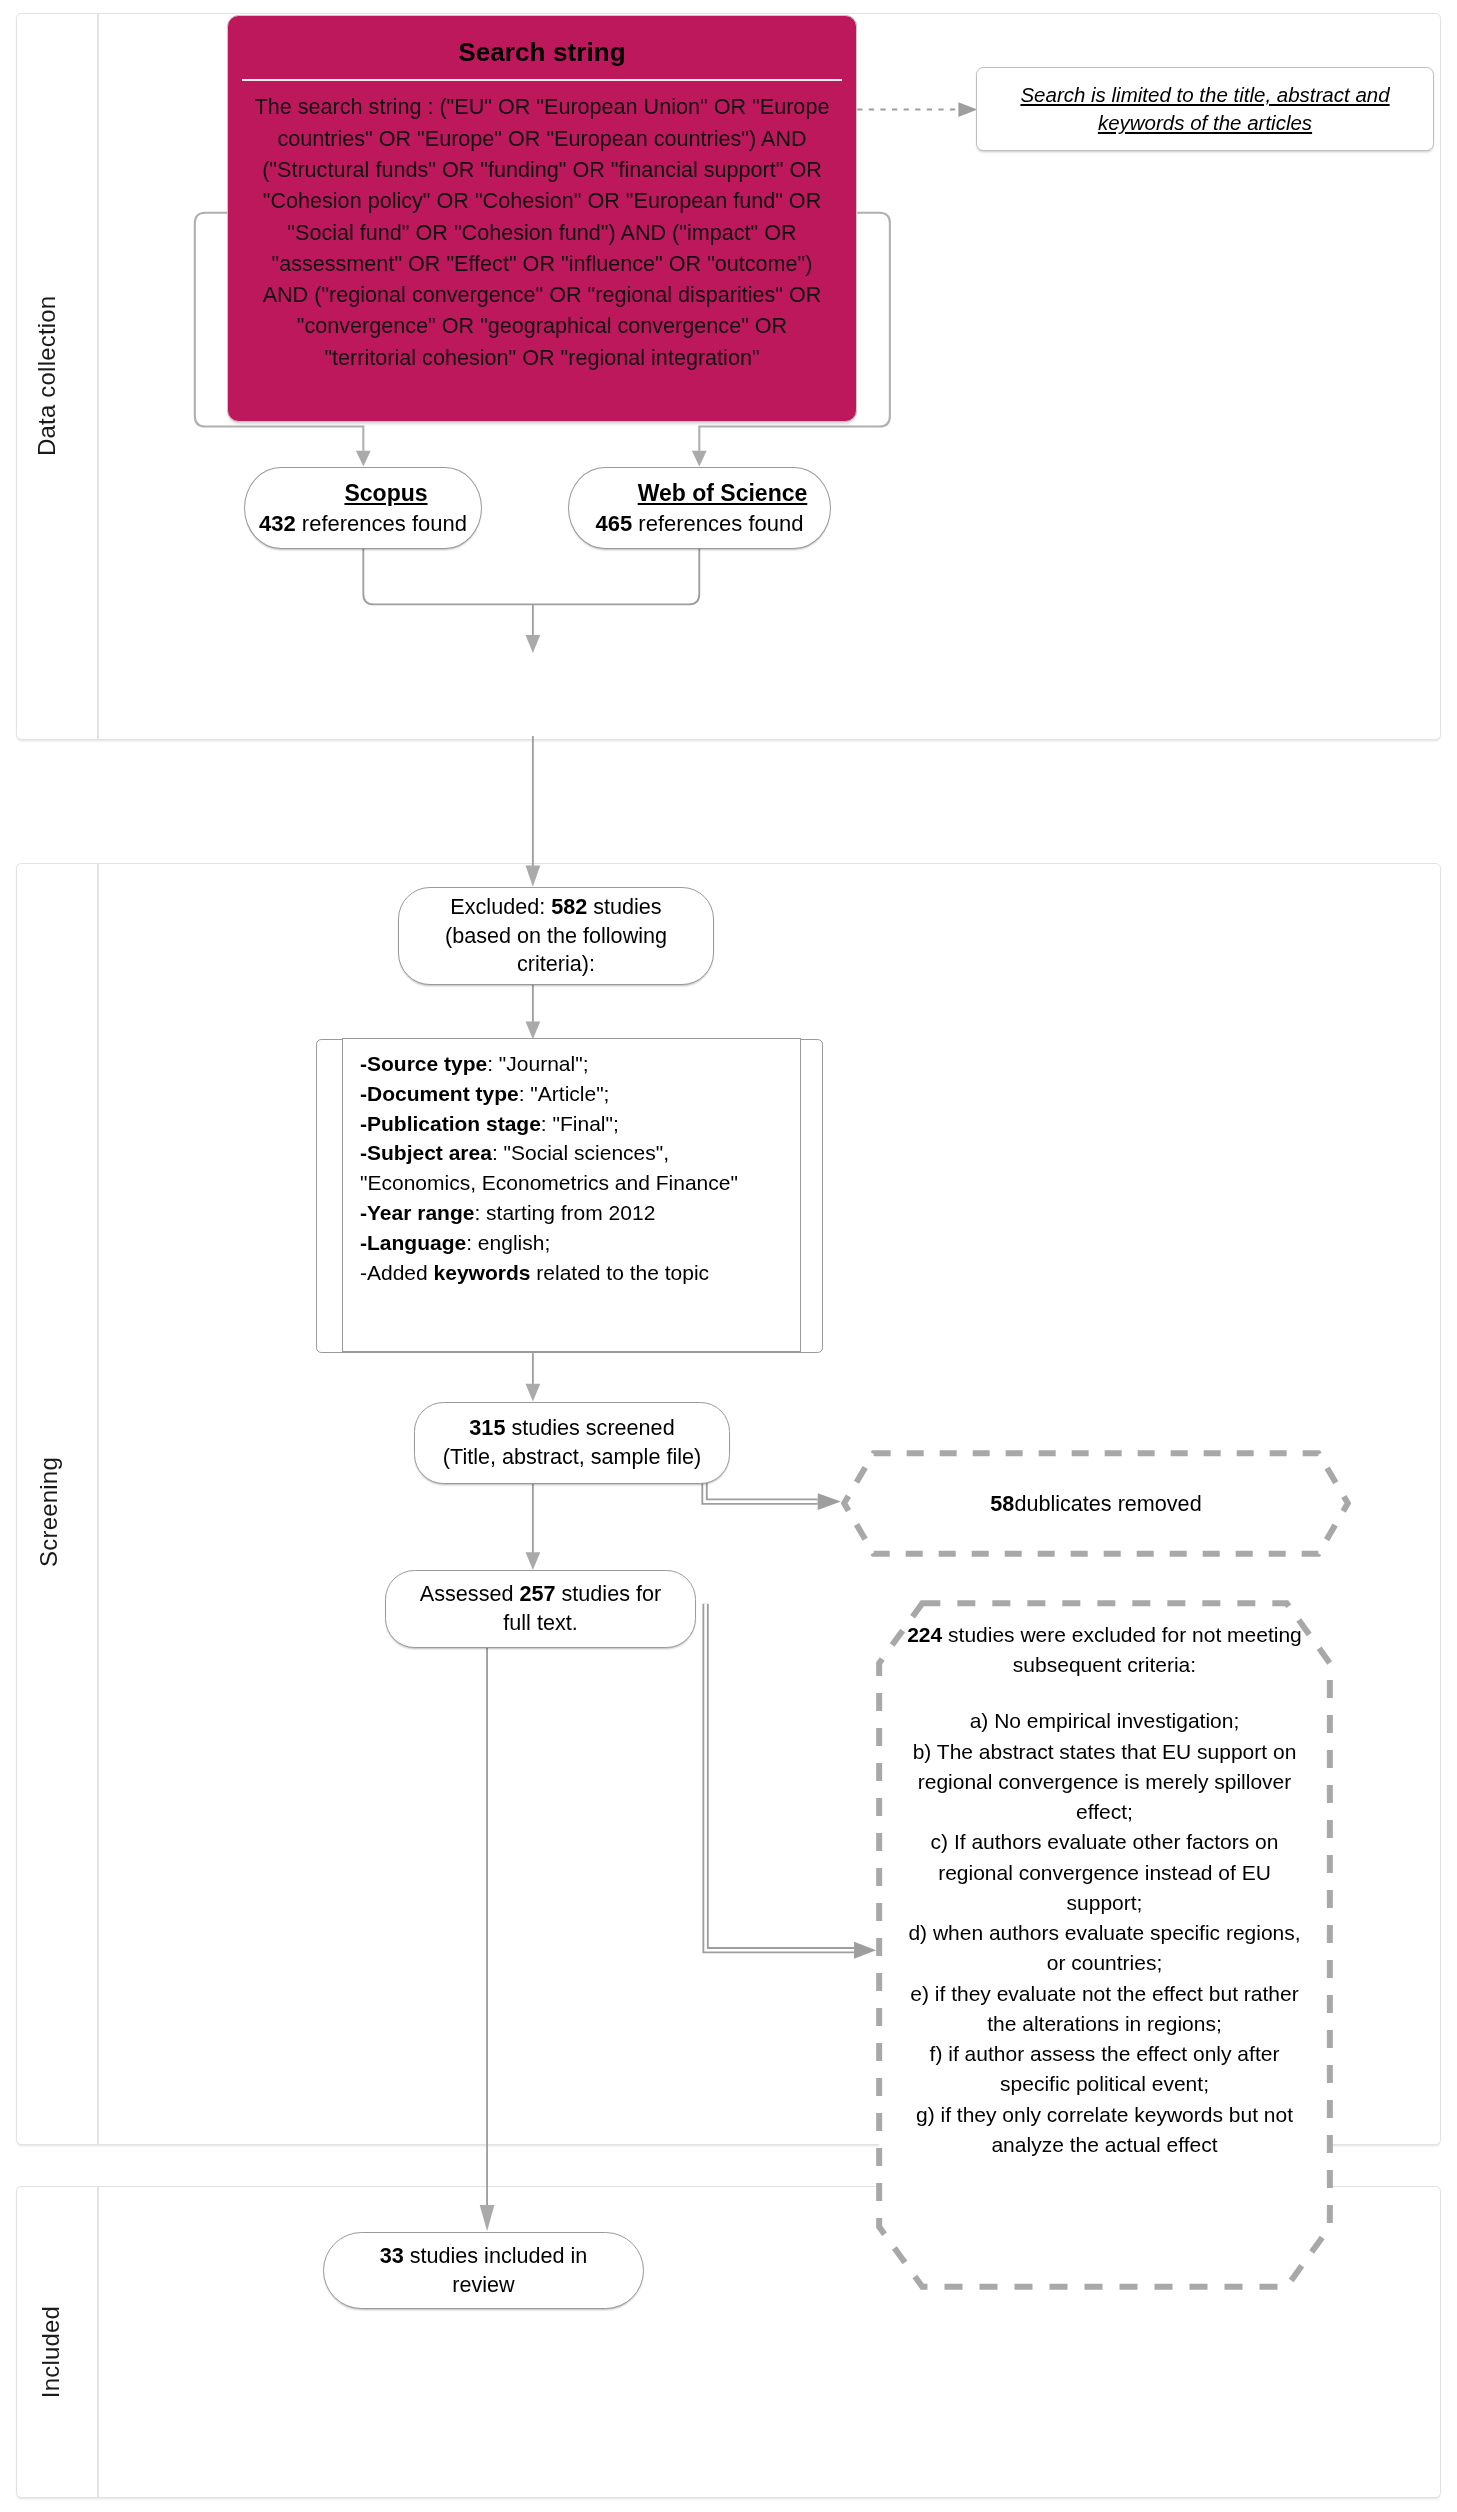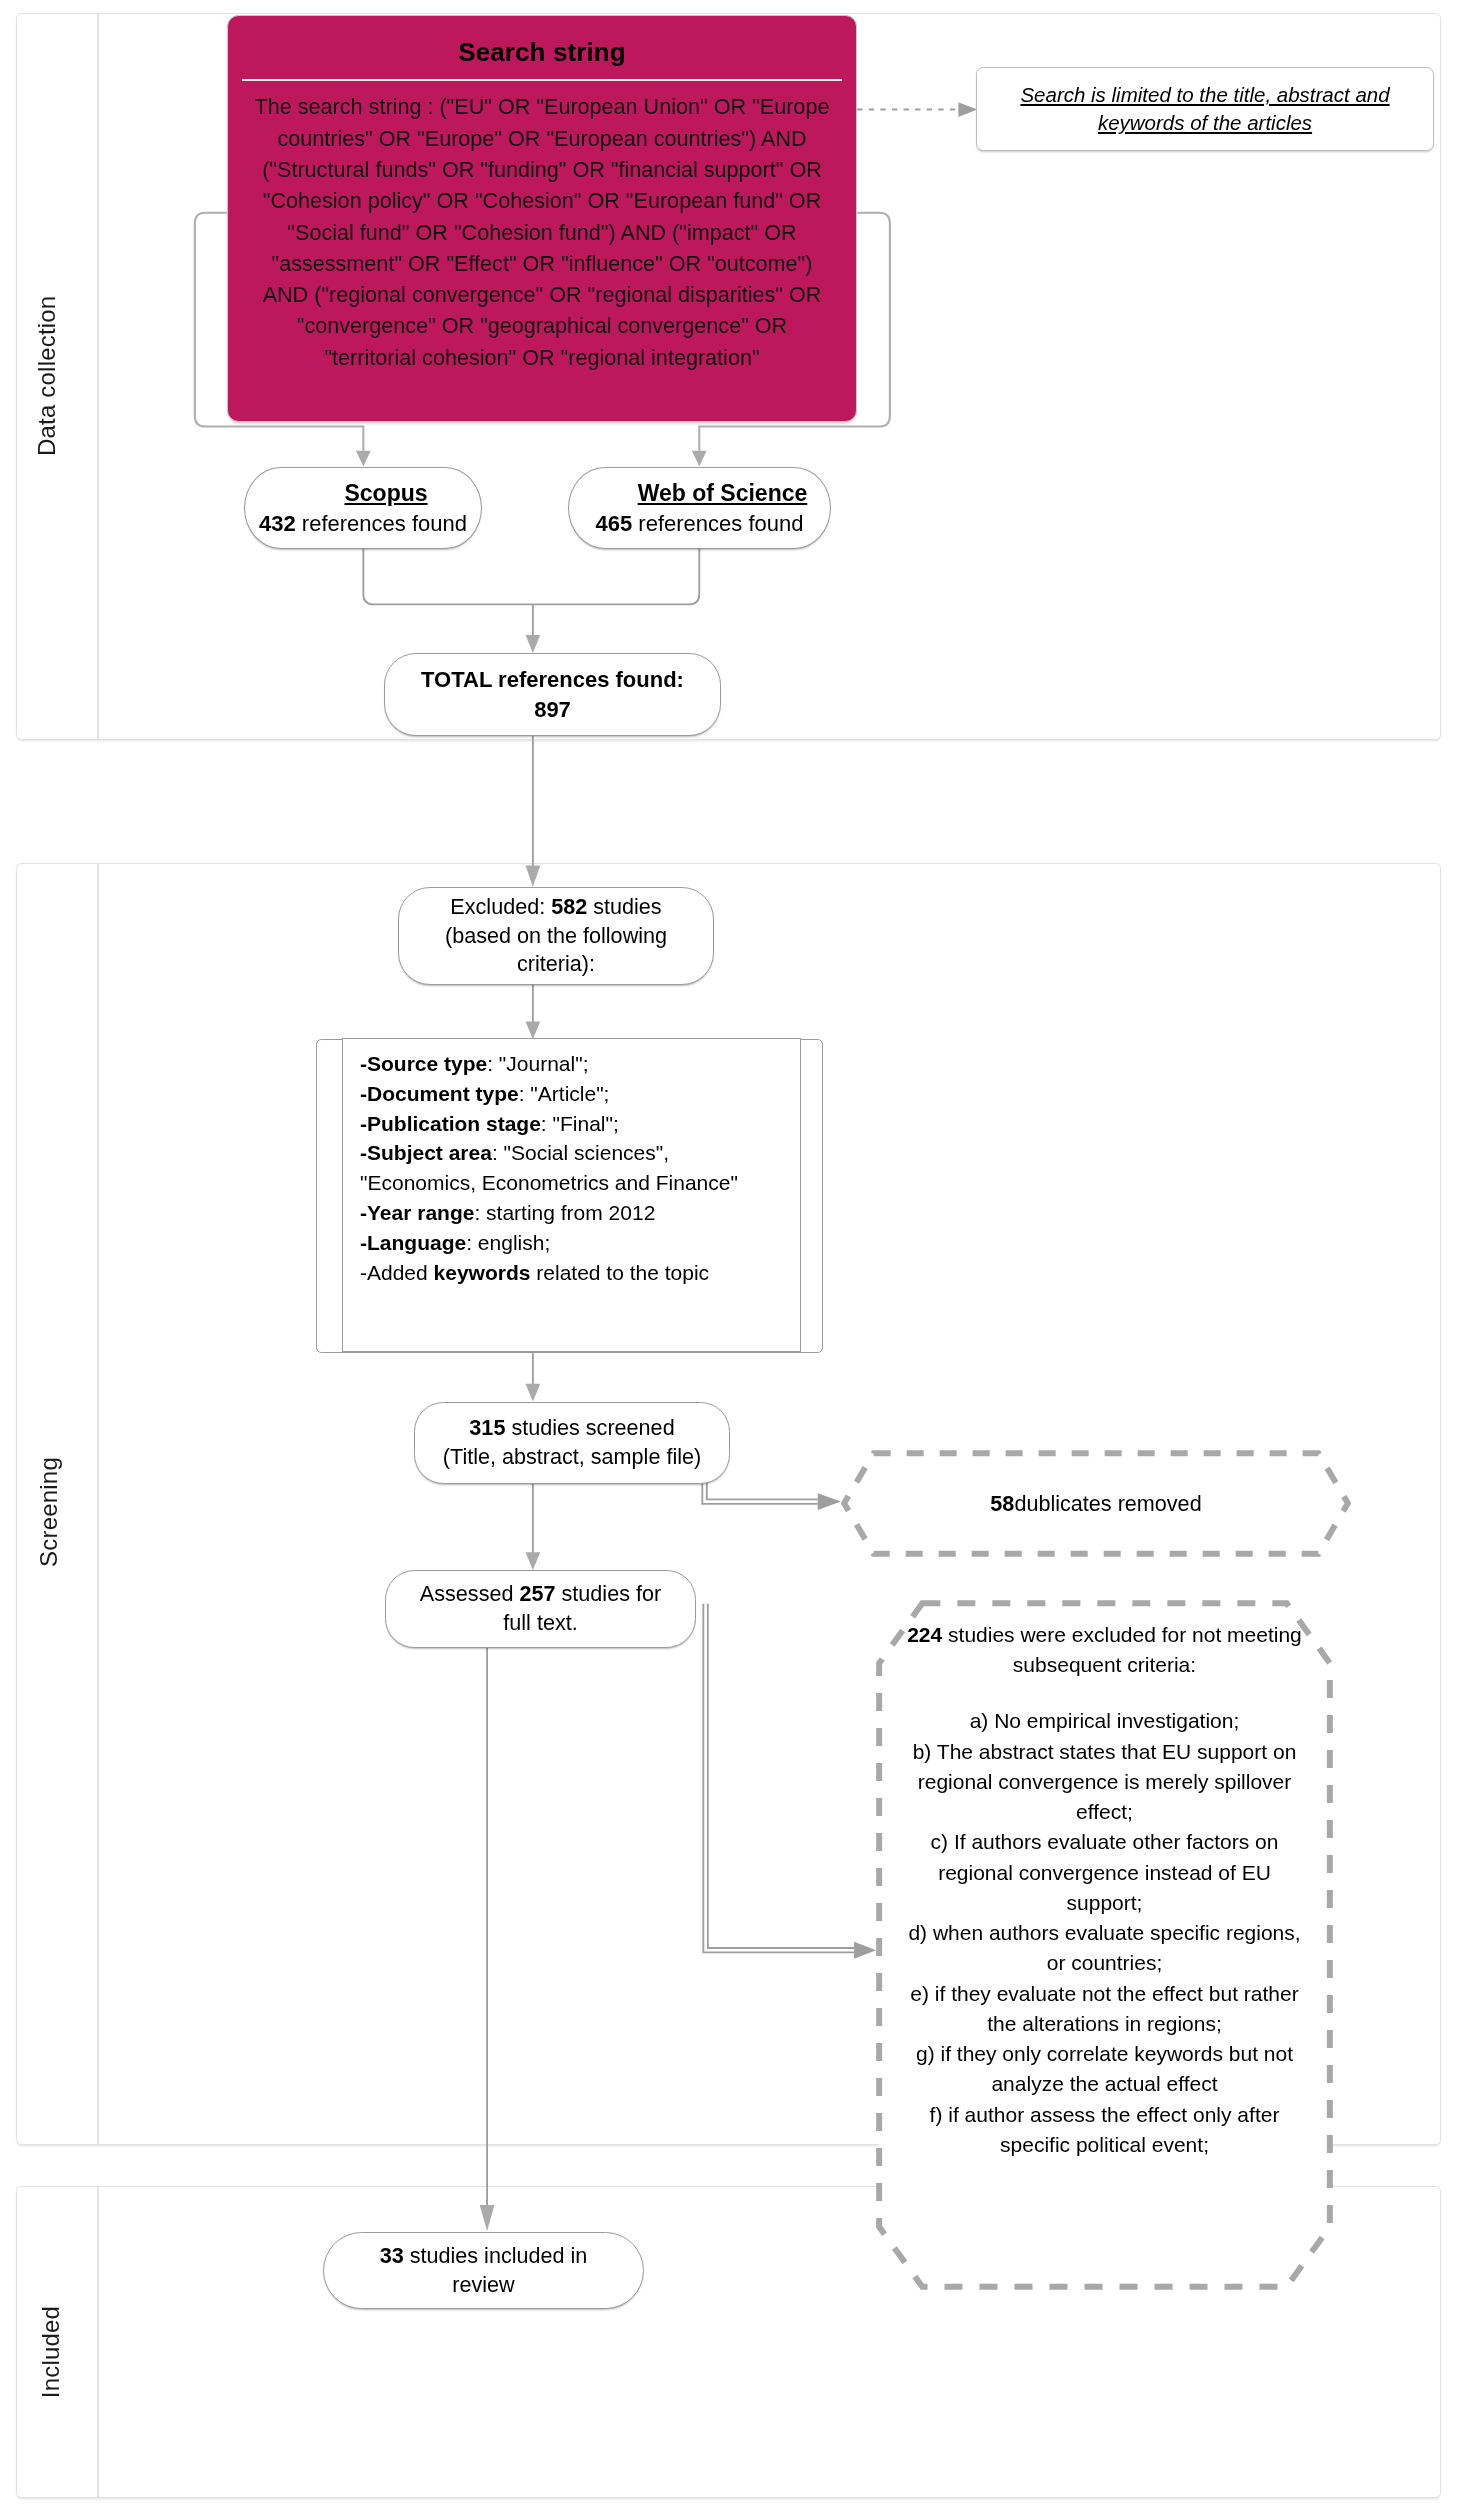--- a/index.html
+++ b/index.html
@@ -261,24 +261,20 @@
     </span>
   </div>
 
   <div class="node rounded db-node" style="left:568px;top:467px;width:263px;height:82px;border-radius:37px/41px;">
     <span class="db-name">Web of Science</span>
     <span>
       <b class="num">465</b><span> references found</span>
     </span>
   </div>
 
-  <div class="node rounded" style="left:384px;top:653px;width:337px;height:83px;font-size:22px;line-height:1.35;font-weight:bold;border-radius:32px;">
-    <span>TOTAL references found:</span>
-    <span>897</span>
-  </div>
 
   <div class="node rounded" style="left:398px;top:887px;width:316px;height:98px;font-size:21.6px;line-height:1.34;border-radius:32px;">
     <span>
       <span>Excluded: </span><b class="num">582</b><span> studies</span>
     </span>
     <span>(based on the following</span>
     <span>criteria):</span>
   </div>
 
   <div class="node plainbox" id="criteria-outer">
@@ -326,22 +322,22 @@
     <div class="hex-content">
       <div class="hex-head">
         <b class="num">224</b><span> studies were excluded for not</span>
         <span>meeting subsequent criteria:</span>
       </div>
       <span class="hex-item">a) No empirical investigation;</span>
       <span class="hex-item">b) The abstract states that EU support on regional convergence is merely spillover effect;</span>
       <span class="hex-item">c) If authors evaluate other factors on regional convergence instead of EU support;</span>
       <span class="hex-item">d) when authors evaluate specific regions, or countries;</span>
       <span class="hex-item">e)  if they evaluate not the effect but rather the alterations in regions;</span>
+      <span class="hex-item">f) if author assess the effect only after specific political event;</span>
       <span class="hex-item">g) if they only correlate keywords but not analyze the actual effect</span>
-      <span class="hex-item">f) if author assess the effect only after specific political event;</span>
     </div>
   </div>
 
   <div class="node stadium" style="left:323px;top:2232px;width:321px;height:77px;font-size:21.6px;line-height:1.34;">
     <span>
       <b class="num">33</b><span> studies included in</span>
     </span>
     <span>review</span>
   </div>
 

